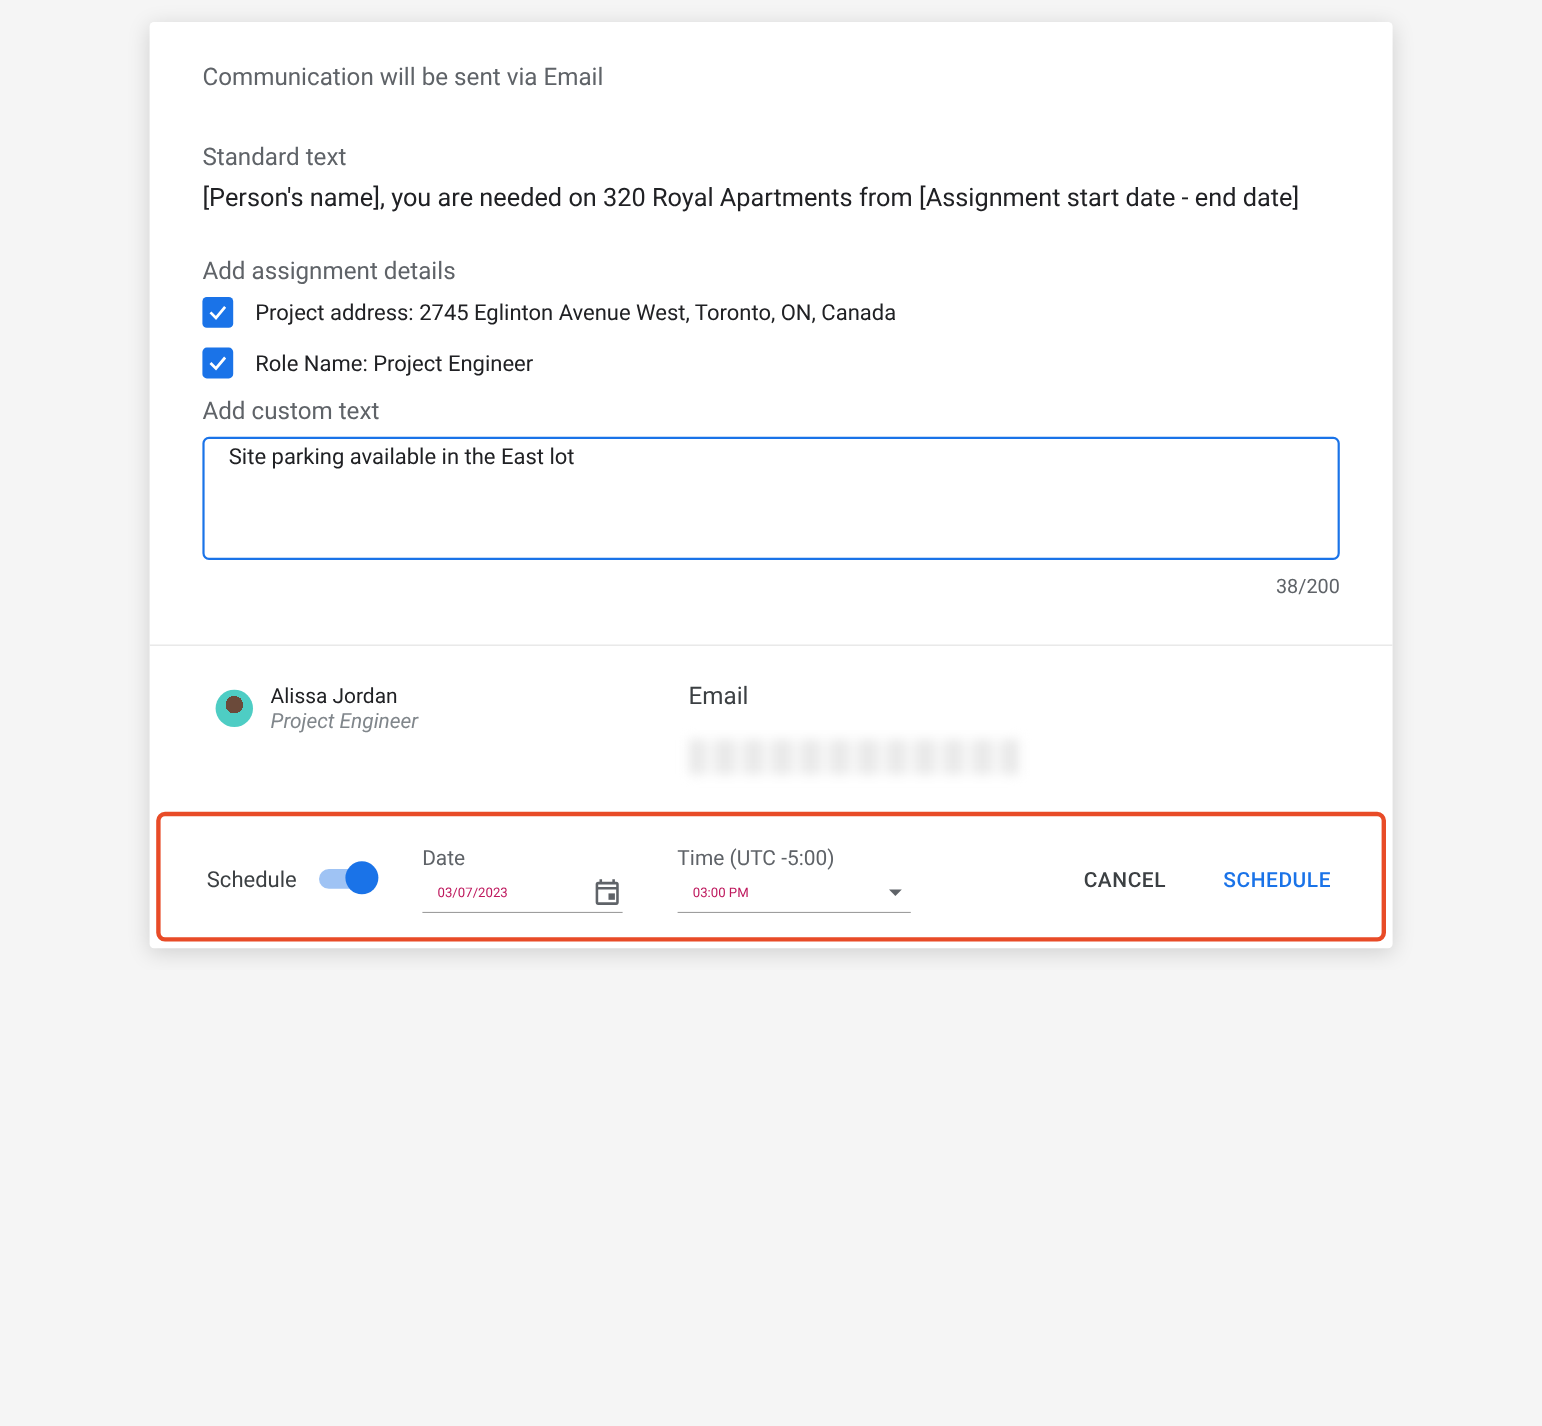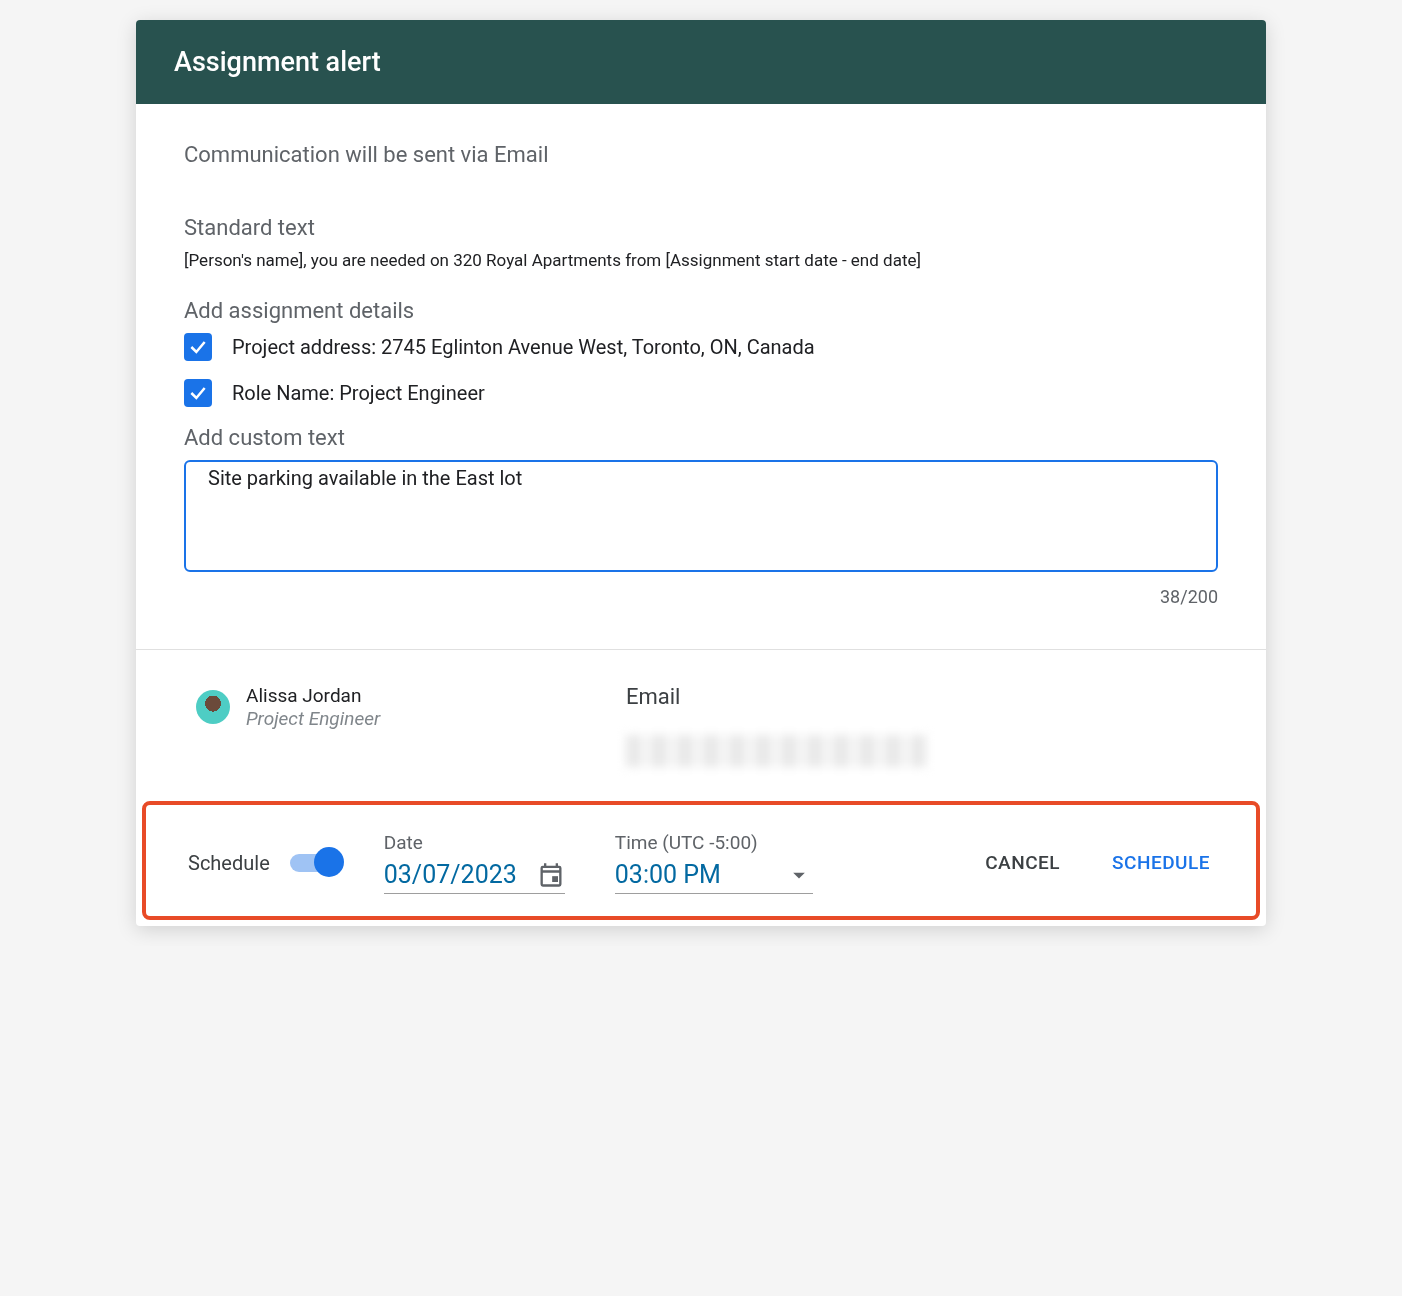--- a/index.html
+++ b/index.html
@@ -34,23 +34,23 @@
       font-size: 22px;
       color: #5f6368;
       margin-bottom: 48px;
     }
     .section-label {
       font-size: 22px;
       color: #5f6368;
       margin-bottom: 10px;
     }
     .standard-text-value {
-      font-size: 17px;
+      font-size: 23px;
       color: #202124;
-      margin-bottom: 28px;
+      margin-bottom: 42px;
     }
     .checkbox-row {
       display: flex;
       align-items: center;
       gap: 20px;
       margin-bottom: 18px;
     }
     .checkbox-row:last-of-type {
       margin-bottom: 46px;
     }
@@ -185,23 +185,24 @@
       margin-bottom: 6px;
     }
     .field-input {
       display: flex;
       align-items: center;
       border-bottom: 1px solid #9e9e9e;
       padding-bottom: 4px;
       gap: 20px;
     }
     .field-value {
-      font-size: 25px;
-      color: #0369a1;
+      font-size: 12px;
+      color: #be185d;
       min-width: 120px;
+      margin-left: 14px;
     }
     .field-icon {
       color: #5f6368;
     }
     .field-icon svg {
       width: 28px;
       height: 28px;
       display: block;
     }
     .time-field .field-value { min-width: 150px; }
@@ -222,23 +223,20 @@
       margin-right: 20px;
     }
     .btn-schedule {
       color: #1a73e8;
     }
   </style>
 </head>
 <body>
 
 <div class="dialog">
-  <div class="header">
-    <span>Assignment alert</span>
-  </div>
 
   <div class="content">
     <div class="intro">Communication will be sent via Email</div>
 
     <div class="section-label">Standard text</div>
     <div class="standard-text-value">[Person's name], you are needed on 320 Royal Apartments from [Assignment start date - end date]</div>
 
     <div class="section-label">Add assignment details</div>
 
     <div class="checkbox-row">

